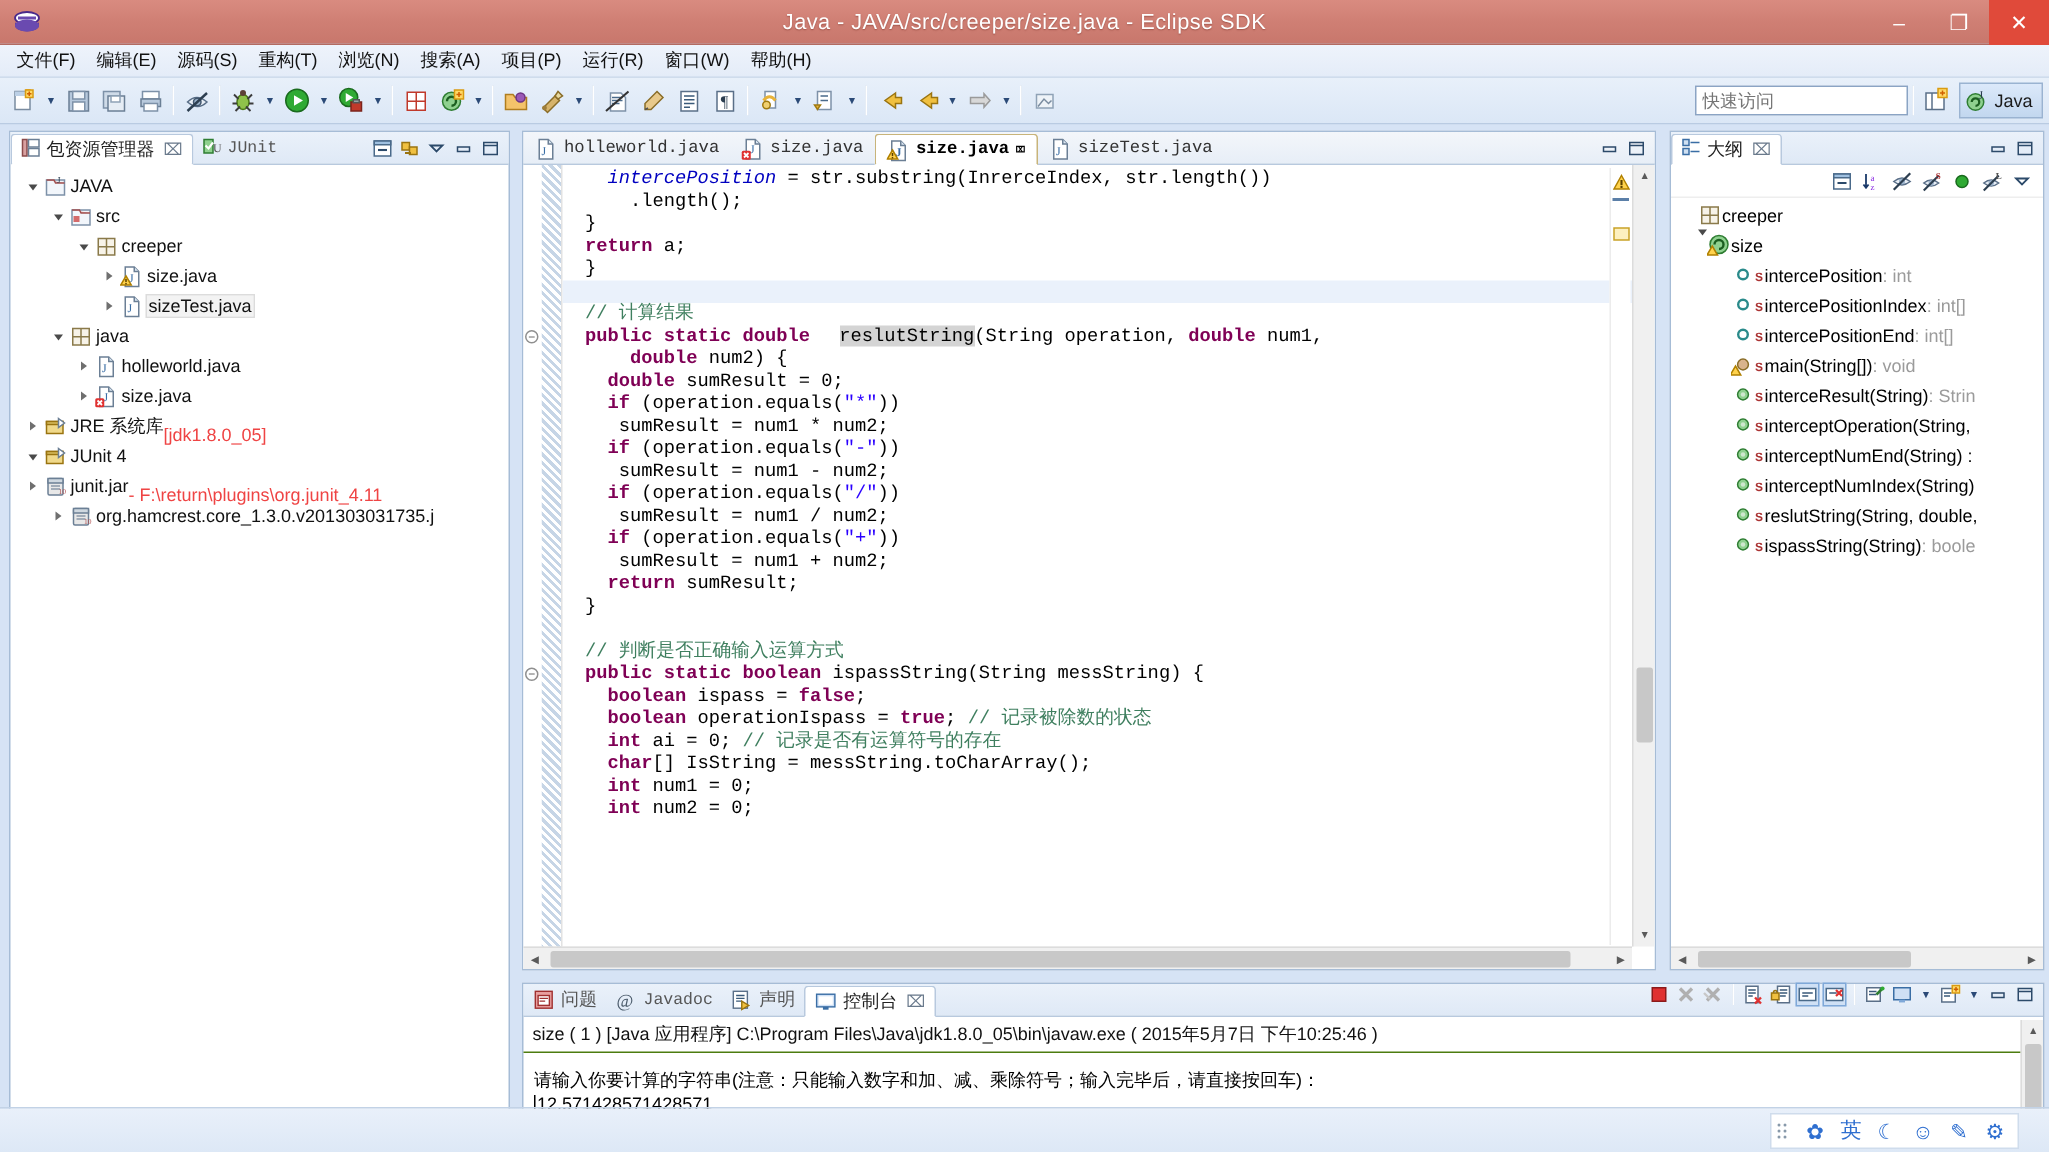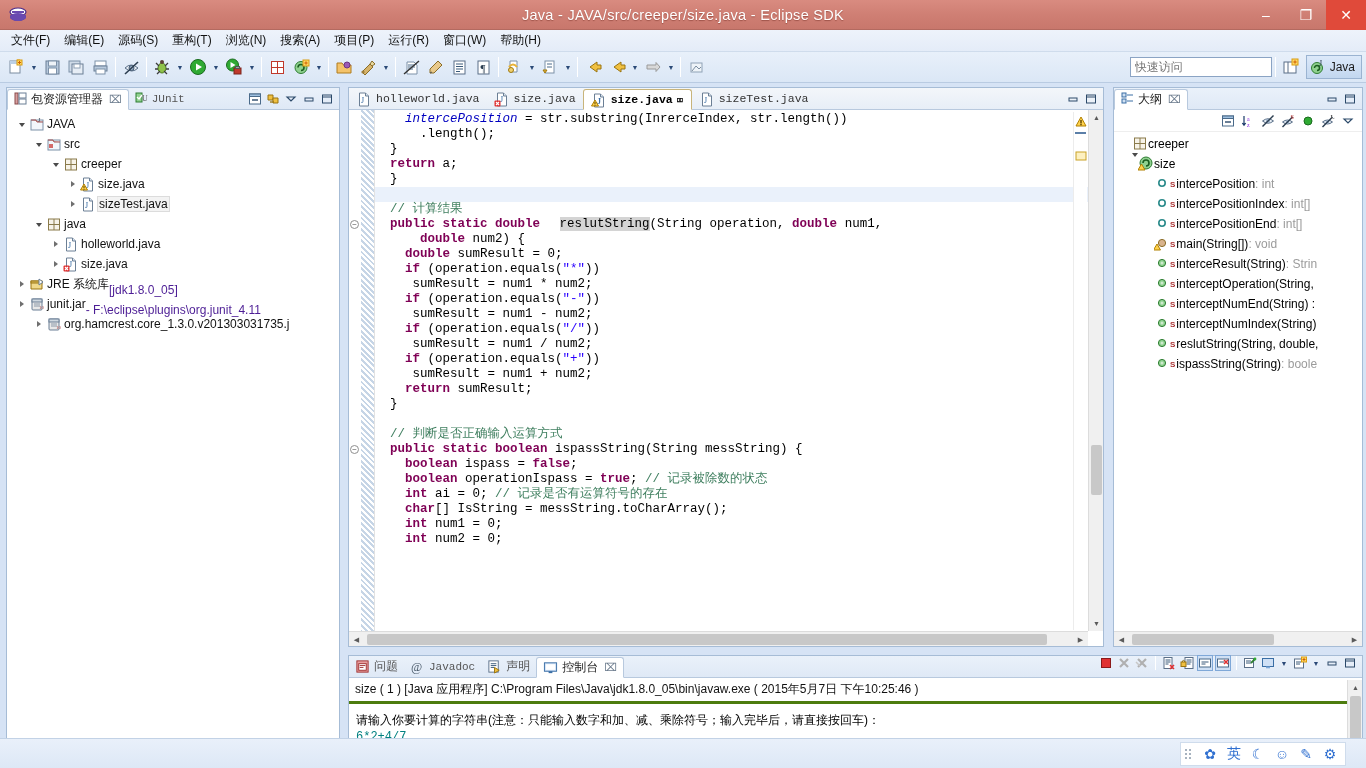--- a/index.html
+++ b/index.html
@@ -79,21 +79,21 @@
   .vtab.inactive { color:#555; }
   .vtab .closex { font-size:11px;color:#6a7a8c;margin-left:2px; }
   .tabbar-tools { margin-left:auto; display:flex; align-items:center; gap:2px; padding-right:4px; padding-bottom:2px;}
   .vbtn { width:16px;height:16px;display:flex;align-items:center;justify-content:center; }
   
   .tree { padding:4px 0 0 0; font-size:12px; color:#111; overflow:hidden; }
   .trow { display:flex; align-items:center; height:20px; white-space:nowrap; }
   .trow .tw { width:13px;height:13px;display:flex;align-items:center;justify-content:center;flex:none; }
   .trow .ticon { width:17px;height:16px;display:flex;align-items:center;justify-content:center;flex:none;margin-right:2px;}
   .trow .tlabel { font-size:12px; }
-  .trow .tsub { color:#4c1d95;margin-top:12px; }
+  .trow .tsub { color:#ef4444;margin-top:12px; }
   .trow.sel-box .tlabel { background:#f3f3f3; outline:1px solid #dcdcdc; padding:0 1px;}
   .arrow-closed { width:0;height:0;border-left:4px solid #6f6f6f;border-top:3.5px solid transparent;border-bottom:3.5px solid transparent;}
   .arrow-open { width:0;height:0;border-top:4px solid #4a4a4a;border-left:3.5px solid transparent;border-right:3.5px solid transparent;margin-top:2px;}
   
   .etab {
     display:flex;align-items:center;gap:4px;height:21px;padding:0 7px;
     font-family:"Liberation Mono",monospace; font-size:11.5px; color:#333;
   }
   .etab.active {
     background:#fff;border:1px solid #c8b47a;border-bottom:1px solid #fff;
@@ -131,21 +131,21 @@
   
   .sb-v { position:absolute; right:0; top:22px; bottom:15px; width:15px; background:#f0f0f0; border-left:1px solid #dcdcdc;}
   .sb-v .up,.sb-v .dn { width:15px;height:15px;display:flex;align-items:center;justify-content:center;color:#5a5a5a;font-size:7px;}
   .sb-v .thumb { position:absolute; width:11px; left:2px; background:#c8c8c8; border-radius:2px;}
   .sb-h { position:absolute; left:0; right:15px; bottom:0; height:15px; background:#f0f0f0; border-top:1px solid #dcdcdc;}
   .sb-h .lf,.sb-h .rt { position:absolute;top:0;width:15px;height:15px;display:flex;align-items:center;justify-content:center;color:#5a5a5a;font-size:7px;}
   .sb-h .thumb { position:absolute; height:11px; top:2px; background:#c8c8c8; border-radius:2px;}
   
   #console-head {
     font-size:12px; color:#111; padding:3px 6px; white-space:nowrap; overflow:hidden;
-    border-bottom:3px solid #4d7c0f;
+    border-bottom:1px solid #4d7c0f;
   }
   #console-body {
     position:absolute; left:1px; right:16px; top:52px; bottom:16px;
     background:#fff; padding:4px 6px; overflow:hidden;
     font-size:12px; line-height:16px; color:#000;
   }
   .con-in { color:#008080; font-family:"Liberation Mono",monospace; }
   .con-cursor { display:inline-block;width:1px;height:12px;background:#000;vertical-align:-2px;margin-right:1px;}
   
   .ol-row { display:flex;align-items:center;height:20px;white-space:nowrap;font-size:12px;padding-left:2px;}
@@ -564,32 +564,45 @@
               <path d="M2 5 h11 v8 h-11z" fill="#f0d98a" stroke="#9a7410"></path>
               <rect x="2" y="5" width="11" height="2" fill="#d9bd5e" stroke="#9a7410"></rect>
               <path d="M10 3 l4 3 -4 3z" fill="#fff" stroke="#6b7f95"></path>
             </svg>
           </span>
           <span class="tlabel">JRE 系统库</span>
           <span class="tsub"> [jdk1.8.0_05]</span>
         </div>
         <div class="trow" style="padding-left: 8px;">
           <span class="tw">
+            <span class="arrow-open"></span>
+          </span>
+          <span class="ticon">
+            <svg width="16" height="16" viewBox="0 0 16 16">
+              <path d="M2 5 h11 v8 h-11z" fill="#f0d98a" stroke="#9a7410"></path>
+              <rect x="2" y="5" width="11" height="2" fill="#d9bd5e" stroke="#9a7410"></rect>
+              <path d="M10 3 l4 3 -4 3z" fill="#fff" stroke="#6b7f95"></path>
+            </svg>
+          </span>
+          <span class="tlabel">JUnit 4</span>
+        </div>
+        <div class="trow" style="padding-left: 8px;">
+          <span class="tw">
             <span class="arrow-closed"></span>
           </span>
           <span class="ticon">
             <svg width="16" height="16" viewBox="0 0 16 16">
               <rect x="3" y="3" width="10" height="11" fill="#e8e8e8" stroke="#6b7f95" rx="1"></rect>
               <rect x="3" y="3" width="10" height="3" fill="#cfd8e0" stroke="#6b7f95"></rect>
               <path d="M5 8h6M5 10h6" stroke="#8a98a8"></path>
               <text x="10" y="13" font-size="5" fill="#b05050" font-family="serif">10</text>
             </svg>
           </span>
           <span class="tlabel">junit.jar</span>
-          <span class="tsub"> - F:\eclipse\plugins\org.junit_4.11</span>
+          <span class="tsub"> - F:\return\plugins\org.junit_4.11</span>
         </div>
         <div class="trow" style="padding-left: 25px;">
           <span class="tw">
             <span class="arrow-closed"></span>
           </span>
           <span class="ticon">
             <svg width="16" height="16" viewBox="0 0 16 16">
               <rect x="3" y="3" width="10" height="11" fill="#e8e8e8" stroke="#6b7f95" rx="1"></rect>
               <rect x="3" y="3" width="10" height="3" fill="#cfd8e0" stroke="#6b7f95"></rect>
               <path d="M5 8h6M5 10h6" stroke="#8a98a8"></path>
@@ -1023,21 +1036,20 @@
           <svg width="12" height="12" viewBox="0 0 12 12">
               <rect x="1.5" y="2" width="9" height="8" fill="none" stroke="#2c4a6a"></rect>
               <line x1="1.5" y1="4" x2="10.5" y2="4" stroke="#2c4a6a"></line>
             </svg>
         </div>
       </div>
     </div>
     <div id="console-head">size ( 1 )  [Java 应用程序] C:\Program Files\Java\jdk1.8.0_05\bin\javaw.exe ( 2015年5月7日 下午10:25:46 )</div>
     <div id="console-body">
         <div><span>请输入你要计算的字符串(注意：只能输入数字和加、减、乘除符号；输入完毕后，请直接按回车)：</span></div>
-        <div><span class="con-in">6*2+4/7</span></div>
         <div><span class="con-cursor"></span><span>12.571428571428571</span></div>
         <div><span>请输入你要计算的字符串(注意：只能输入数字和加、减、乘除符号；输入完毕后，请直接按回车)：</span></div>
       </div>
     <div class="sb-v" style="top:24px;bottom:16px;">
       <div class="up">▲</div>
       <div class="thumb" style="top:16px;height:70px;"></div>
 
     </div>
 
   </div>

